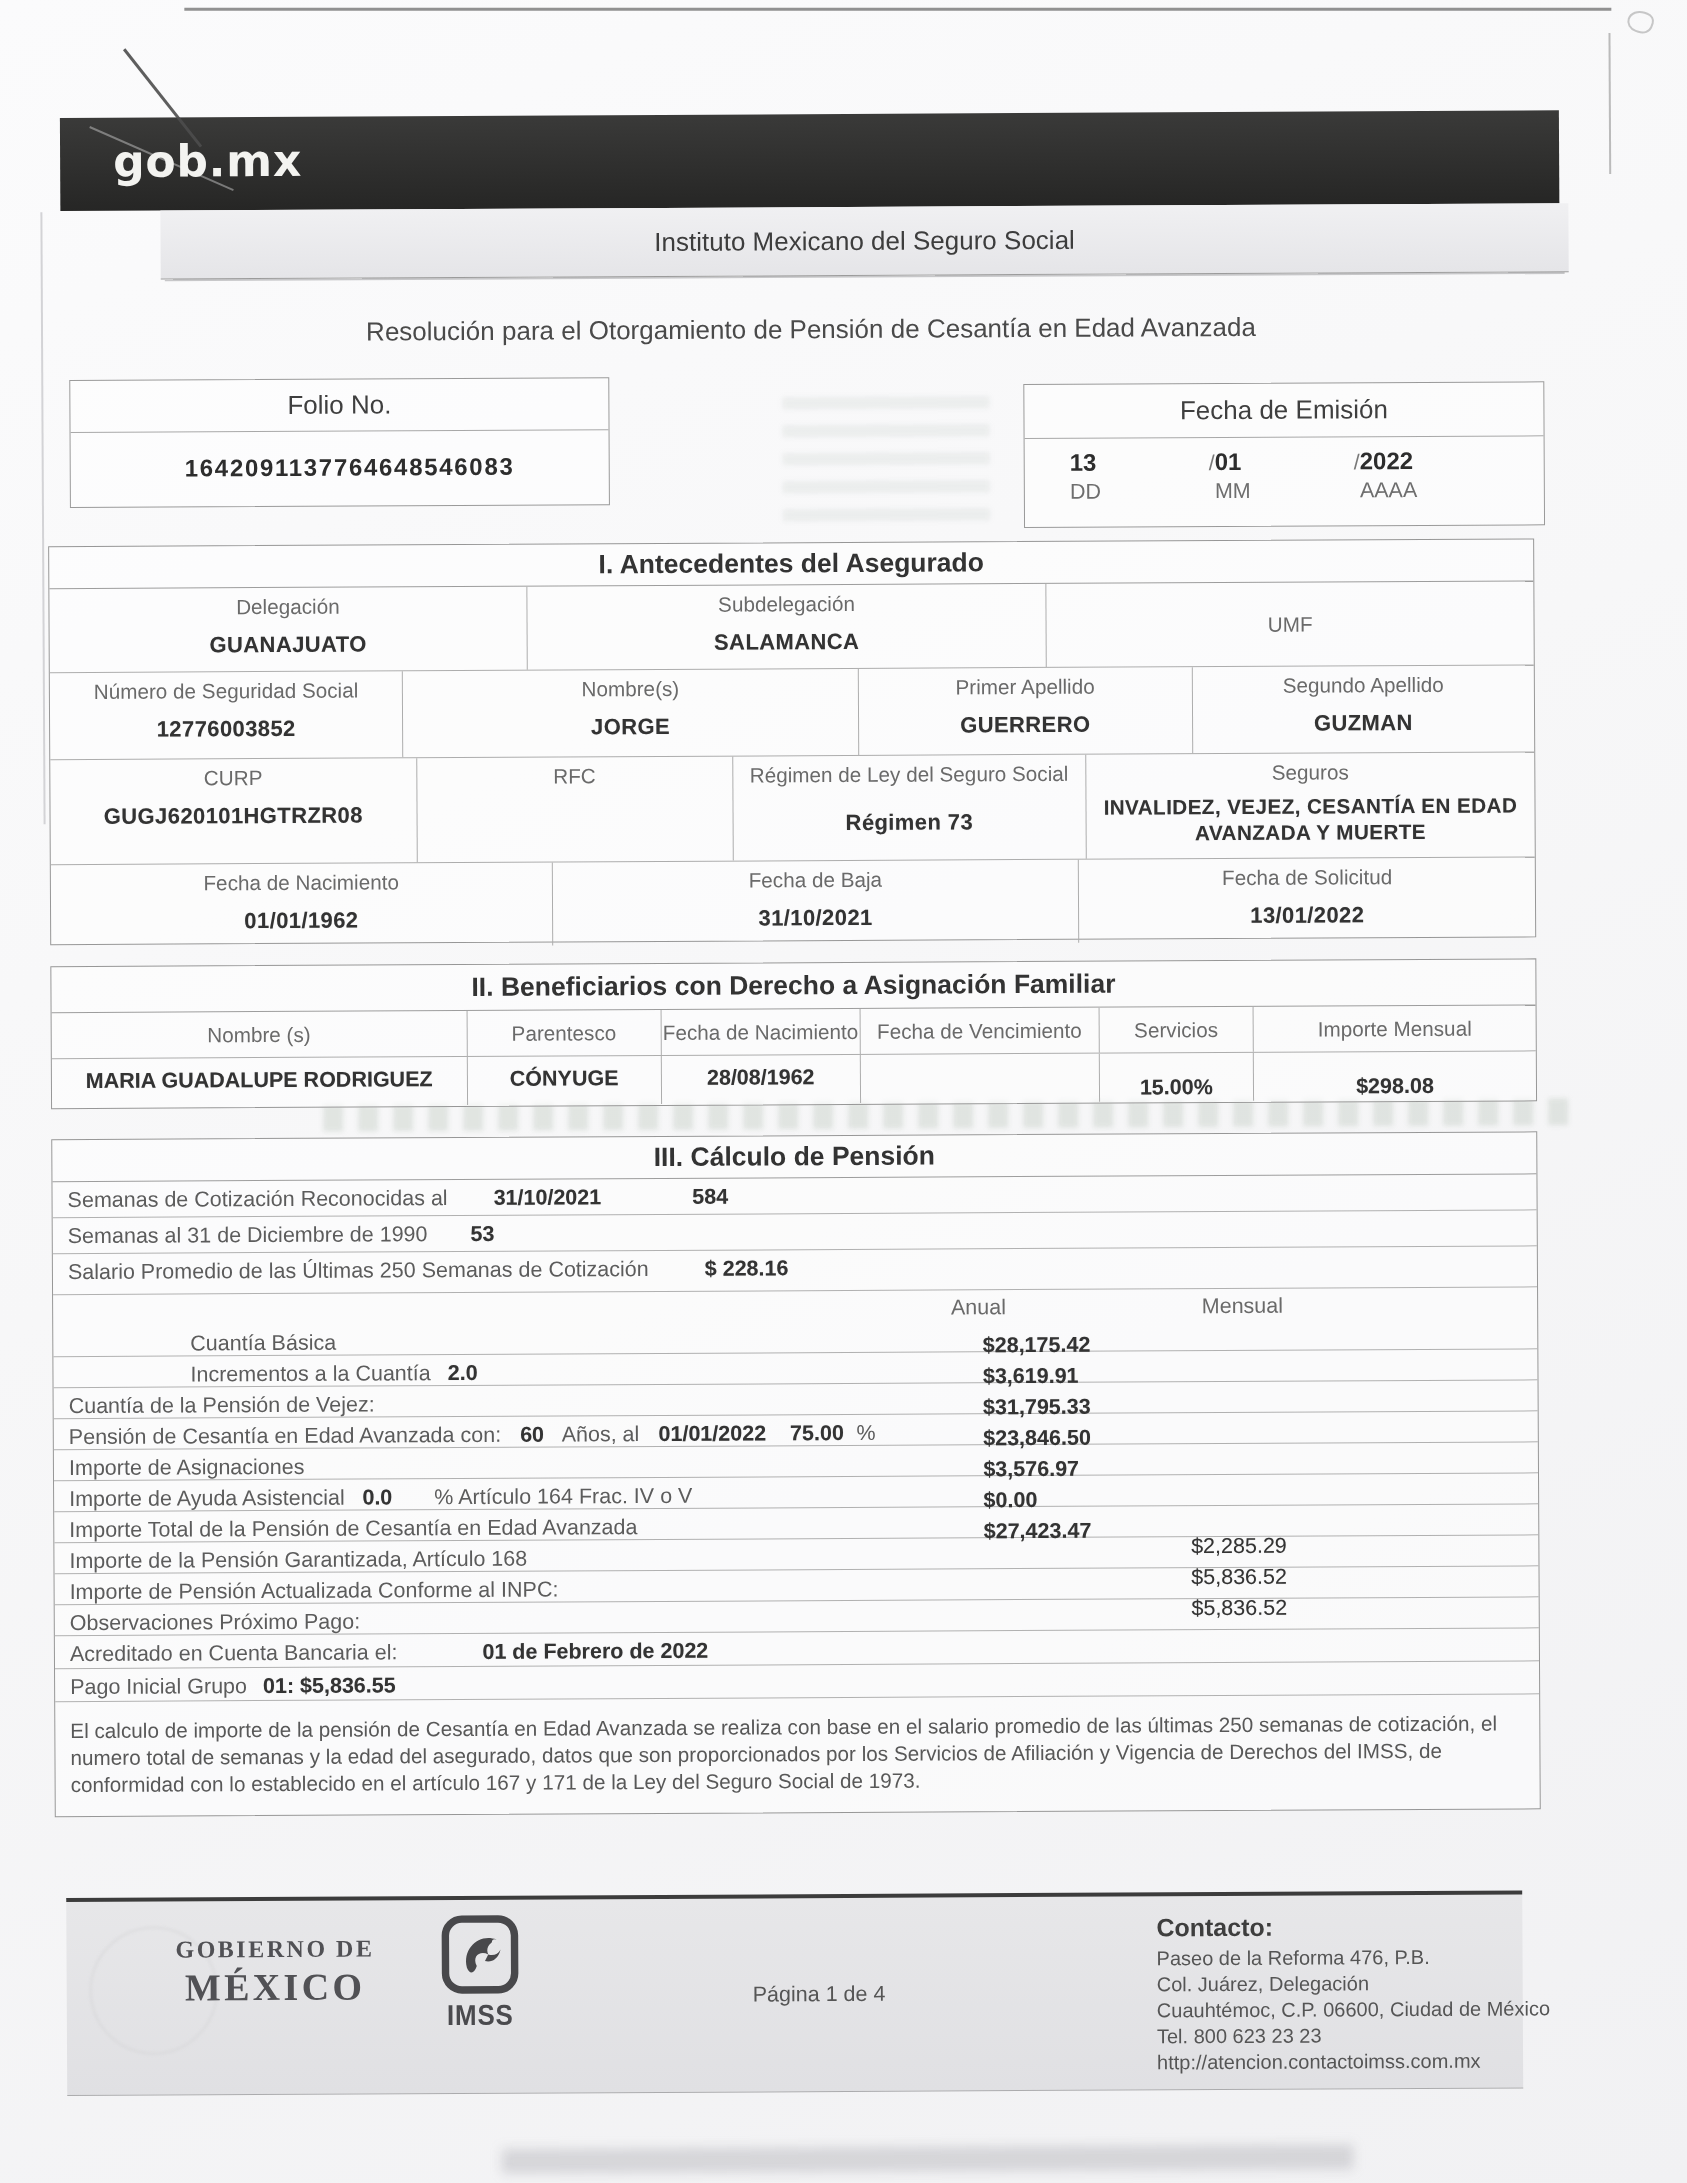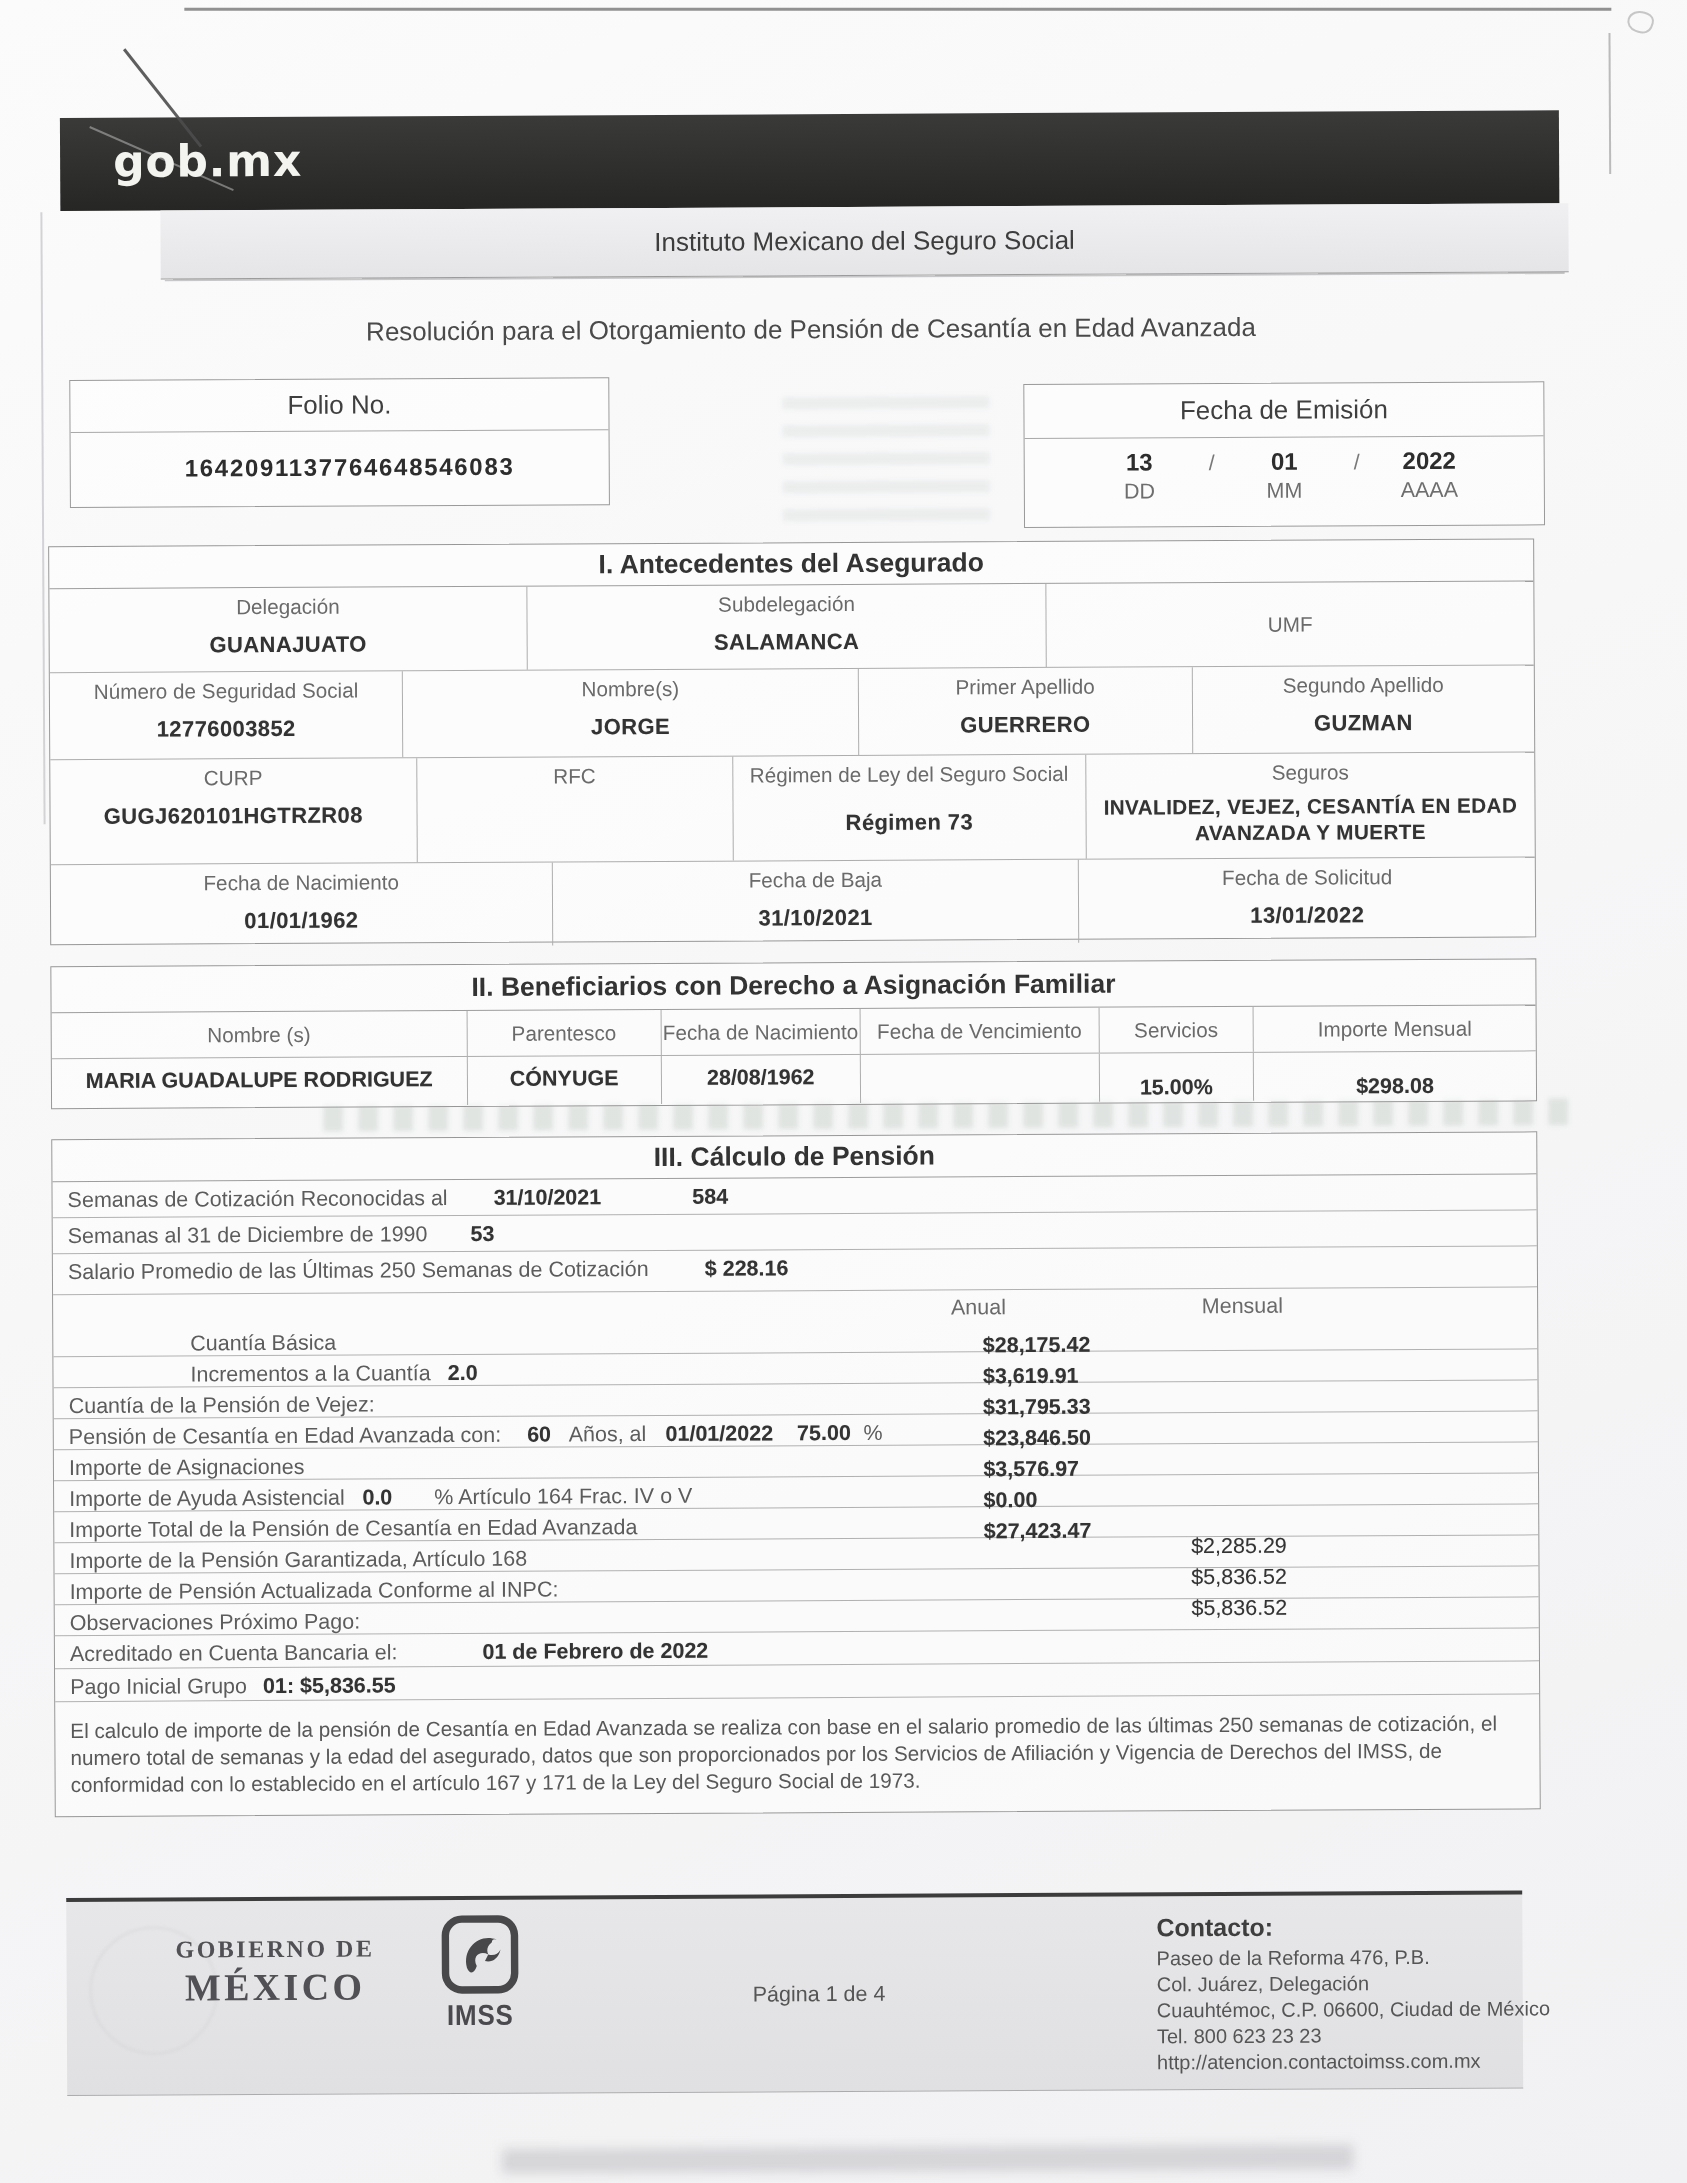--- a/index.html
+++ b/index.html
@@ -49,21 +49,21 @@
   .doc-title{position:absolute;left:50px;top:314px;width:1530px;text-align:center;
              font-size:26px;color:#4a4a4a;}
 
   
   .box{position:absolute;border:1.7px solid #9a9a9a;background:rgba(255,255,255,.55);}
   .box-head{border-bottom:1.7px solid #a8a8a8;display:flex;align-items:center;
             justify-content:center;font-size:26px;color:#3f3f3f;}
   .folio-val{padding:21.5px 0 0 114px;font-size:24px;font-weight:700;
              letter-spacing:1.7px;color:#2d2d2d;}
   .em-row{display:flex;justify-content:center;padding-top:10px;}
-  .em-g{width:139px;text-align:center;}
+  .em-g{width:139px;text-align:left;}
   .em-v{display:block;font-size:24px;font-weight:700;color:#2d2d2d;}
   .em-l{display:block;font-size:21.5px;color:#6e6e6e;margin-top:2.5px;}
   .em-sep{font-size:21.5px;color:#787878;padding-top:3.3px;}
 
   
   .sec{position:absolute;left:51px;width:1484px;border:1.7px solid #979797;
        background:rgba(255,255,255,.5);}
   .sec-title{display:flex;align-items:center;justify-content:center;
              font-size:26.5px;font-weight:600;color:#333;
              border-bottom:1.7px solid #9d9d9d;}
@@ -288,21 +288,21 @@
       <span class="lab" style="margin-left:122px;">Incrementos a la Cuantía</span>
       <span class="b" style="margin-left:11px;">2.0</span>
       <span class="aA">$3,619.91</span>
     </div>
     <div class="r" style="height:31px;">
       <span class="lab">Cuantía de la Pensión de Vejez:</span>
       <span class="aA">$31,795.33</span>
     </div>
     <div class="r" style="height:31px;">
       <span class="lab">Pensión de Cesantía en Edad Avanzada con:</span>
-      <span class="b" style="margin-left:20px;">60</span>
+      <span class="b" style="margin-left:13px;">60</span>
       <span class="lab" style="margin-left:11.6px;">Años, al</span>
       <span class="b" style="margin-left:13.2px;">01/01/2022</span>
       <span class="b" style="margin-left:18px;margin-top:27px;">75.00</span>
       <span class="lab" style="margin-left:6.6px;">%</span>
       <span class="aA">$23,846.50</span>
     </div>
     <div class="r" style="height:31px;">
       <span class="lab">Importe de Asignaciones</span>
       <span class="aA">$3,576.97</span>
     </div>

